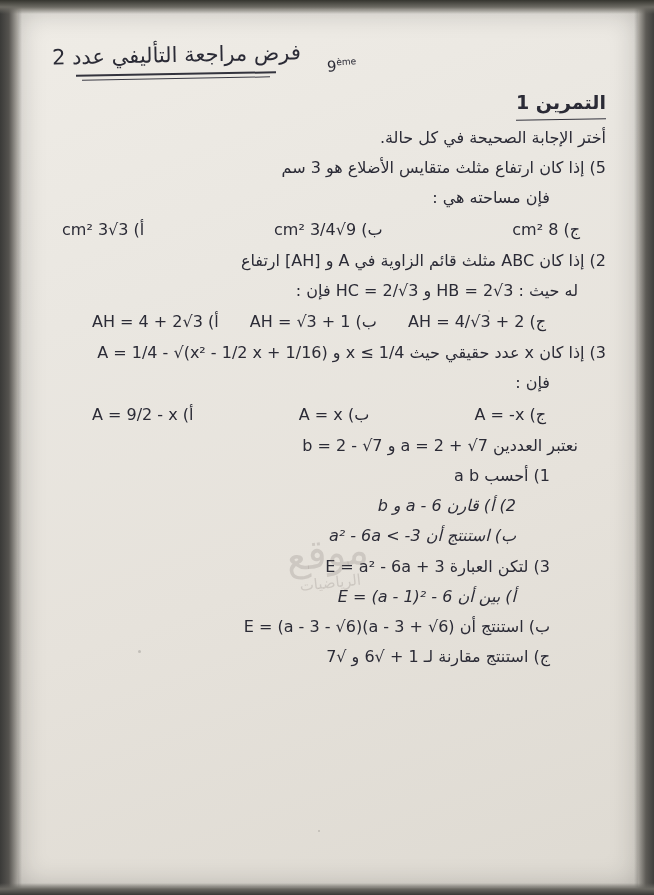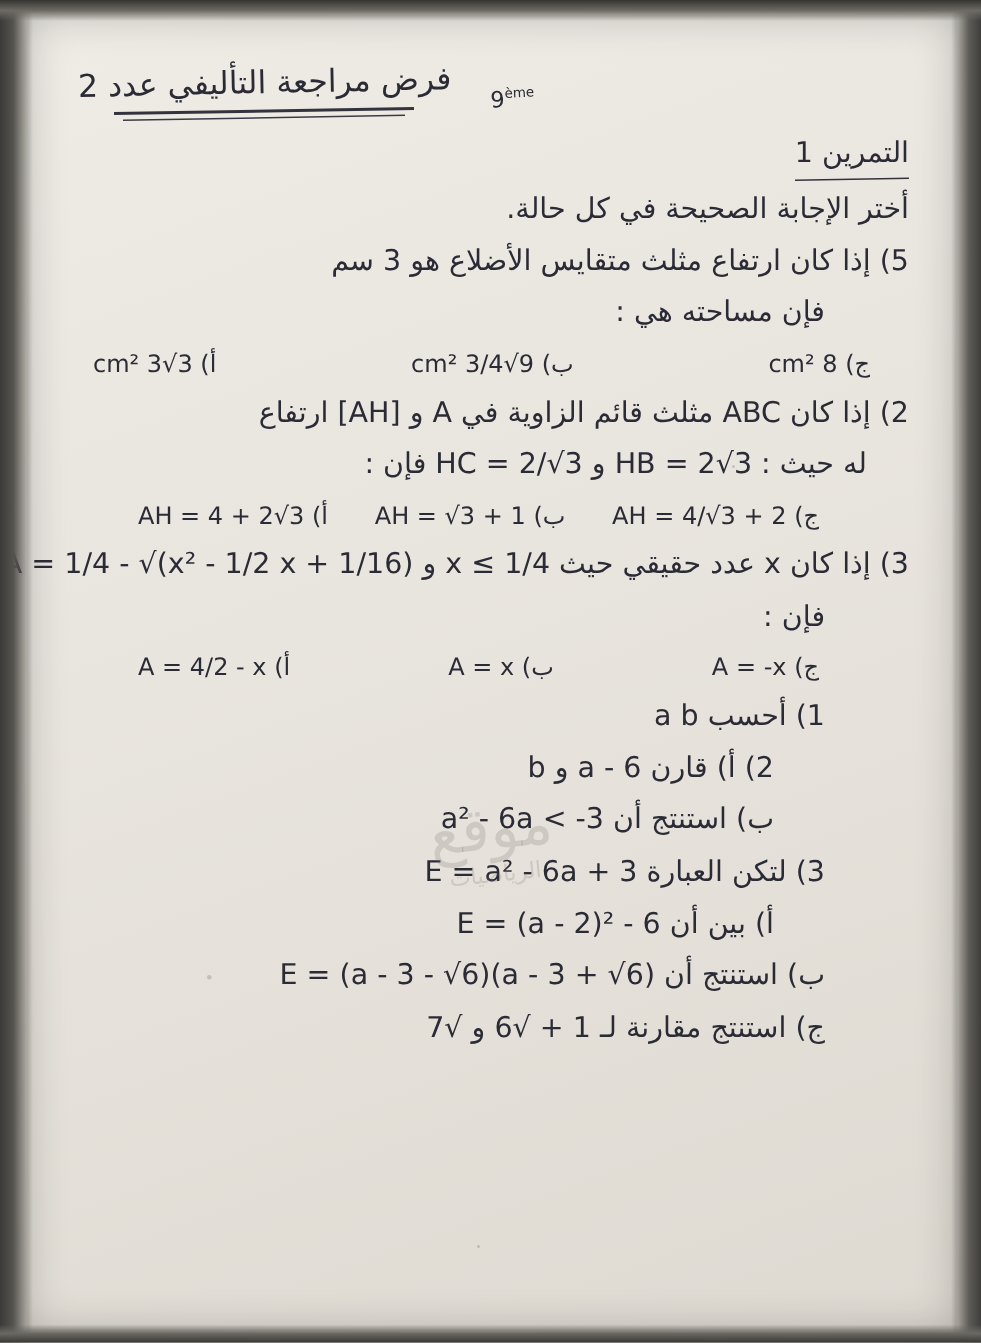--- a/index.html
+++ b/index.html
@@ -105,33 +105,33 @@
   .grade {
     font-size: 15px;
     margin-top: 16px;
     transform: rotate(-3deg);
   }
   .grade sup { font-size: 9px; }
 
   
   .line {
     display: block;
-    font-size: 19px;
+    font-size: 16px;
     margin: 7px 0;
     white-space: nowrap;
   }
   .right { text-align: right; }
   .exercise-title {
     font-size: 19px;
     text-align: right;
     margin: 10px 0 2px 0;
     position: relative;
     display: inline-block;
   }
-  .ex-wrap { text-align: right; }
+  .ex-wrap { text-align: right; font-weight: bold; }
   .exercise-title::after {
     content: "";
     position: absolute;
     right: 0;
     left: 0;
     bottom: -3px;
     border-bottom: 1.6px solid #33333d;
     transform: rotate(-1deg);
   }
 
@@ -140,21 +140,21 @@
     flex-direction: row;
     justify-content: space-between;
     align-items: baseline;
     font-size: 16px;
     margin: 8px 26px 8px 10px;
   }
   .opts.tight { margin: 8px 60px 8px 40px; }
 
   .indent-1 { padding-right: 28px; }
   .indent-2 { padding-right: 56px; }
-  .indent-3 { padding-right: 90px; }
+  .indent-3 { padding-right: 90px; font-style: italic; }
 
   
   #watermark {
     position: absolute;
     left: 50%;
     top: 520px;
     transform: translateX(-50%) rotate(-6deg);
     font-size: 40px;
     color: rgba(120, 110, 105, 0.22);
     pointer-events: none;
@@ -213,29 +213,30 @@
         <span>ج) AH = 4/√3 + 2</span>
         <span>ب) AH = √3 + 1</span>
         <span>أ) AH = 4 + 2√3</span>
       </div>
 
       <div class="line right">3) إذا كان x عدد حقيقي حيث x ≤ 1/4 و A = 1/4 - √(x² - 1/2 x + 1/16)</div>
       <div class="line right indent-2">فإن :</div>
       <div class="opts tight">
         <span>ج) A = -x</span>
         <span>ب) A = x</span>
-        <span>أ) A = 4/2 - x</span>
-      </div>
-
-
+        <span>أ) A = 9/2 - x</span>
+      </div>
+
+
+      <div class="line right indent-1">نعتبر العددين  a = 2 + √7  و  b = 2 - √7</div>
       <div class="line right indent-2">1) أحسب a b</div>
       <div class="line right indent-3">2) أ) قارن a - 6 و b</div>
       <div class="line right indent-3">ب) استنتج أن a² - 6a &lt; -3</div>
       <div class="line right indent-2">3) لتكن العبارة E = a² - 6a + 3</div>
-      <div class="line right indent-3">أ) بين أن E = (a - 2)² - 6</div>
+      <div class="line right indent-3">أ) بين أن E = (a - 1)² - 6</div>
       <div class="line right indent-2">ب) استنتج أن E = (a - 3 - √6)(a - 3 + √6)</div>
       <div class="line right indent-2">ج) استنتج مقارنة لـ 1 + √6 و √7</div>
 
     </div>
 
     <div id="watermark">
       <span>موقع</span>
       <span class="sub">الرياضيات</span>
     </div>
 

